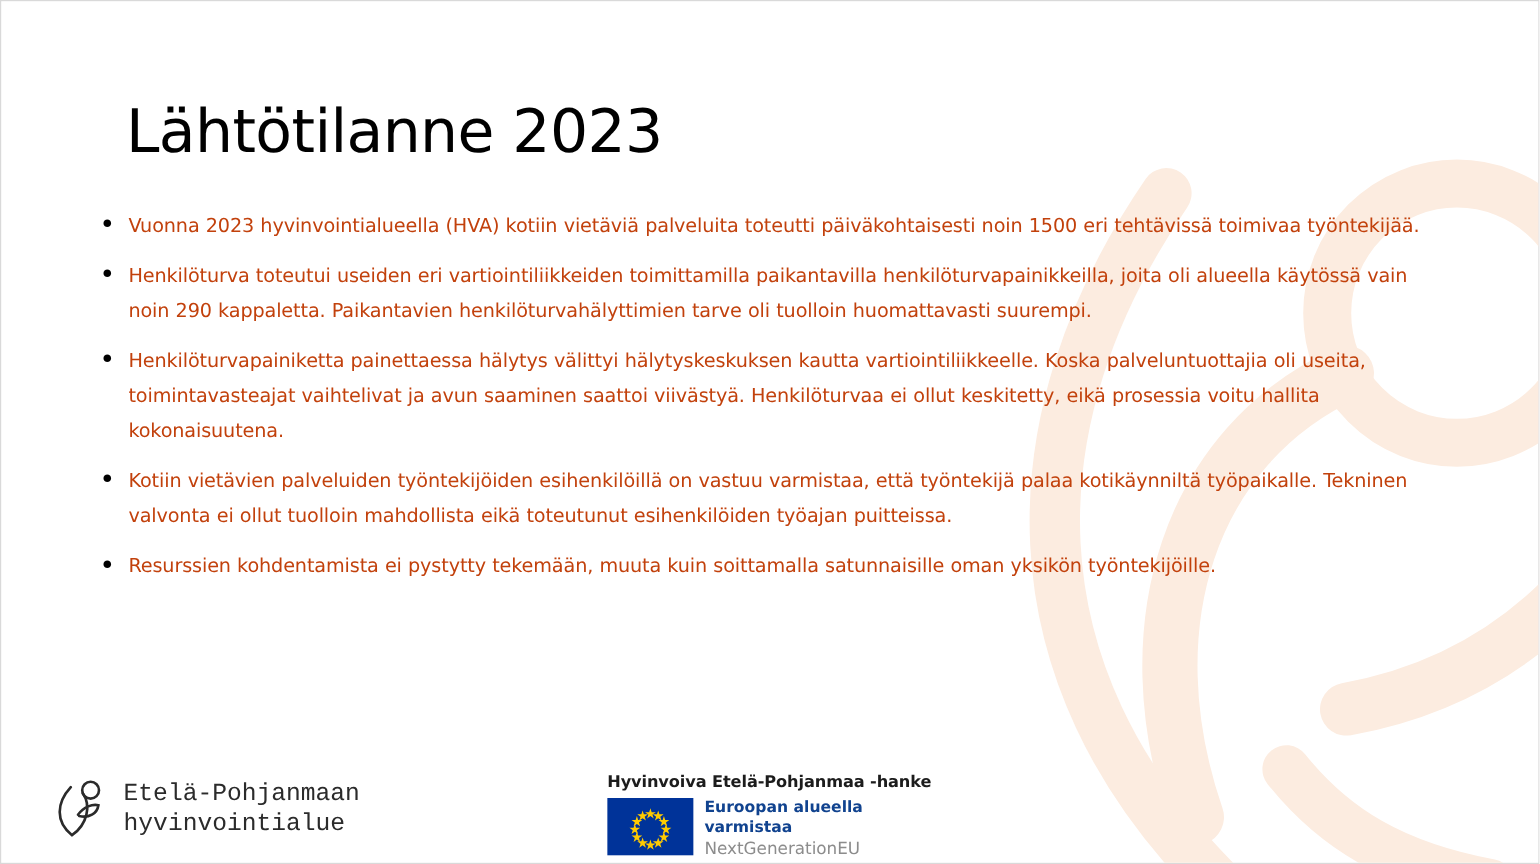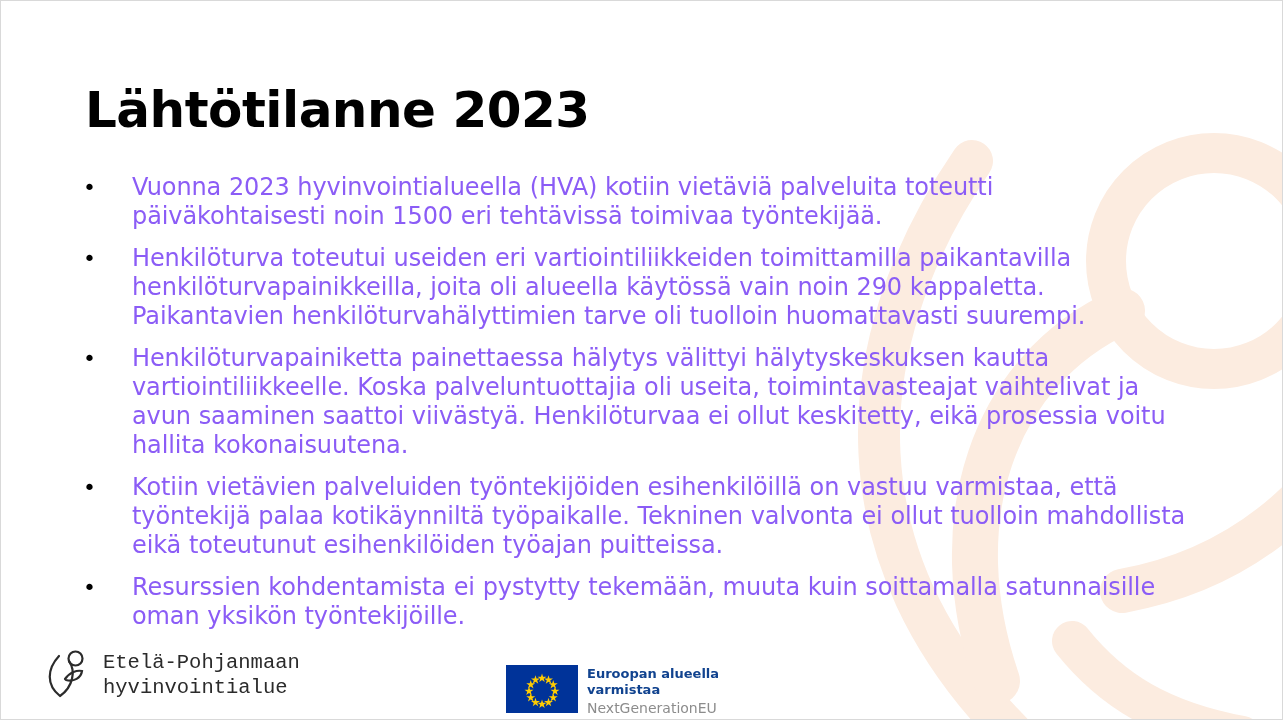--- a/index.html
+++ b/index.html
@@ -28,25 +28,25 @@
     top: 120px;
     width: 520px;
     height: 620px;
     pointer-events: none;
     z-index: 0;
   }
 
   
   #title {
     position: absolute;
-    left: 84px;
+    left: 104px;
     top: 46px;
     z-index: 3;
     font-size: 50px;
-    font-weight: bold;
+    font-weight: normal;
     letter-spacing: -0.5px;
     color: #000000;
     font-family: "DejaVu Sans", "Liberation Sans", sans-serif;
   }
 
   
   #bullets {
     position: absolute;
     left: 78px;
     top: 172px;
@@ -63,26 +63,25 @@
     width: 28px;
     font-size: 22px;
     line-height: 29px;
     color: #000000;
     text-align: left;
     padding-left: 4px;
     box-sizing: border-box;
   }
   .bullet-text {
     flex: 1 1 auto;
-    font-size: 24px;
+    font-size: 16px;
     line-height: 29px;
-    color: #8b5cf6;
+    color: #c2410c;
     letter-spacing: -0.1px;
     word-spacing: 0.2px;
-    margin-left: 25px;
   }
 
   
   #org-logo {
     position: absolute;
     left: 42px;
     bottom: 18px;
     display: flex;
     align-items: center;
     z-index: 3;
@@ -201,20 +200,21 @@
 
       <path d="M 22 30 C 27 23 34 21 39 22 C 38 29 31 33 23 31" stroke="#2b2b2b" stroke-width="2.2" fill="none" stroke-linecap="round"></path>
     </svg>
     <div id="org-name">
       <span class="l1">Etelä-Pohjanmaan</span>
       <span class="l2">hyvinvointialue</span>
     </div>
   </div>
 
   <div id="eu-block">
+    <div id="project-title">Hyvinvoiva Etelä-Pohjanmaa -hanke</div>
     <div id="eu-row">
       <svg id="eu-flag" viewBox="0 0 72 48" xmlns="http://www.w3.org/2000/svg" aria-hidden="true">
         <rect x="0" y="0" width="72" height="48" fill="#003399"></rect>
         <g fill="#ffcc00">
 
           <polygon points="36,8.6 37.05,11.85 40.47,11.85 37.71,13.85 38.76,17.1 36,15.1 33.24,17.1 34.29,13.85 31.53,11.85 34.95,11.85"></polygon>
           <polygon points="42.5,10.34 43.55,13.59 46.97,13.59 44.21,15.59 45.26,18.84 42.5,16.84 39.74,18.84 40.79,15.59 38.03,13.59 41.45,13.59"></polygon>
           <polygon points="47.26,15.1 48.31,18.35 51.73,18.35 48.97,20.35 50.02,23.6 47.26,21.6 44.5,23.6 45.55,20.35 42.79,18.35 46.21,18.35"></polygon>
           <polygon points="49,21.6 50.05,24.85 53.47,24.85 50.71,26.85 51.76,30.1 49,28.1 46.24,30.1 47.29,26.85 44.53,24.85 47.95,24.85"></polygon>
           <polygon points="47.26,28.1 48.31,31.35 51.73,31.35 48.97,33.35 50.02,36.6 47.26,34.6 44.5,36.6 45.55,33.35 42.79,31.35 46.21,31.35"></polygon>

